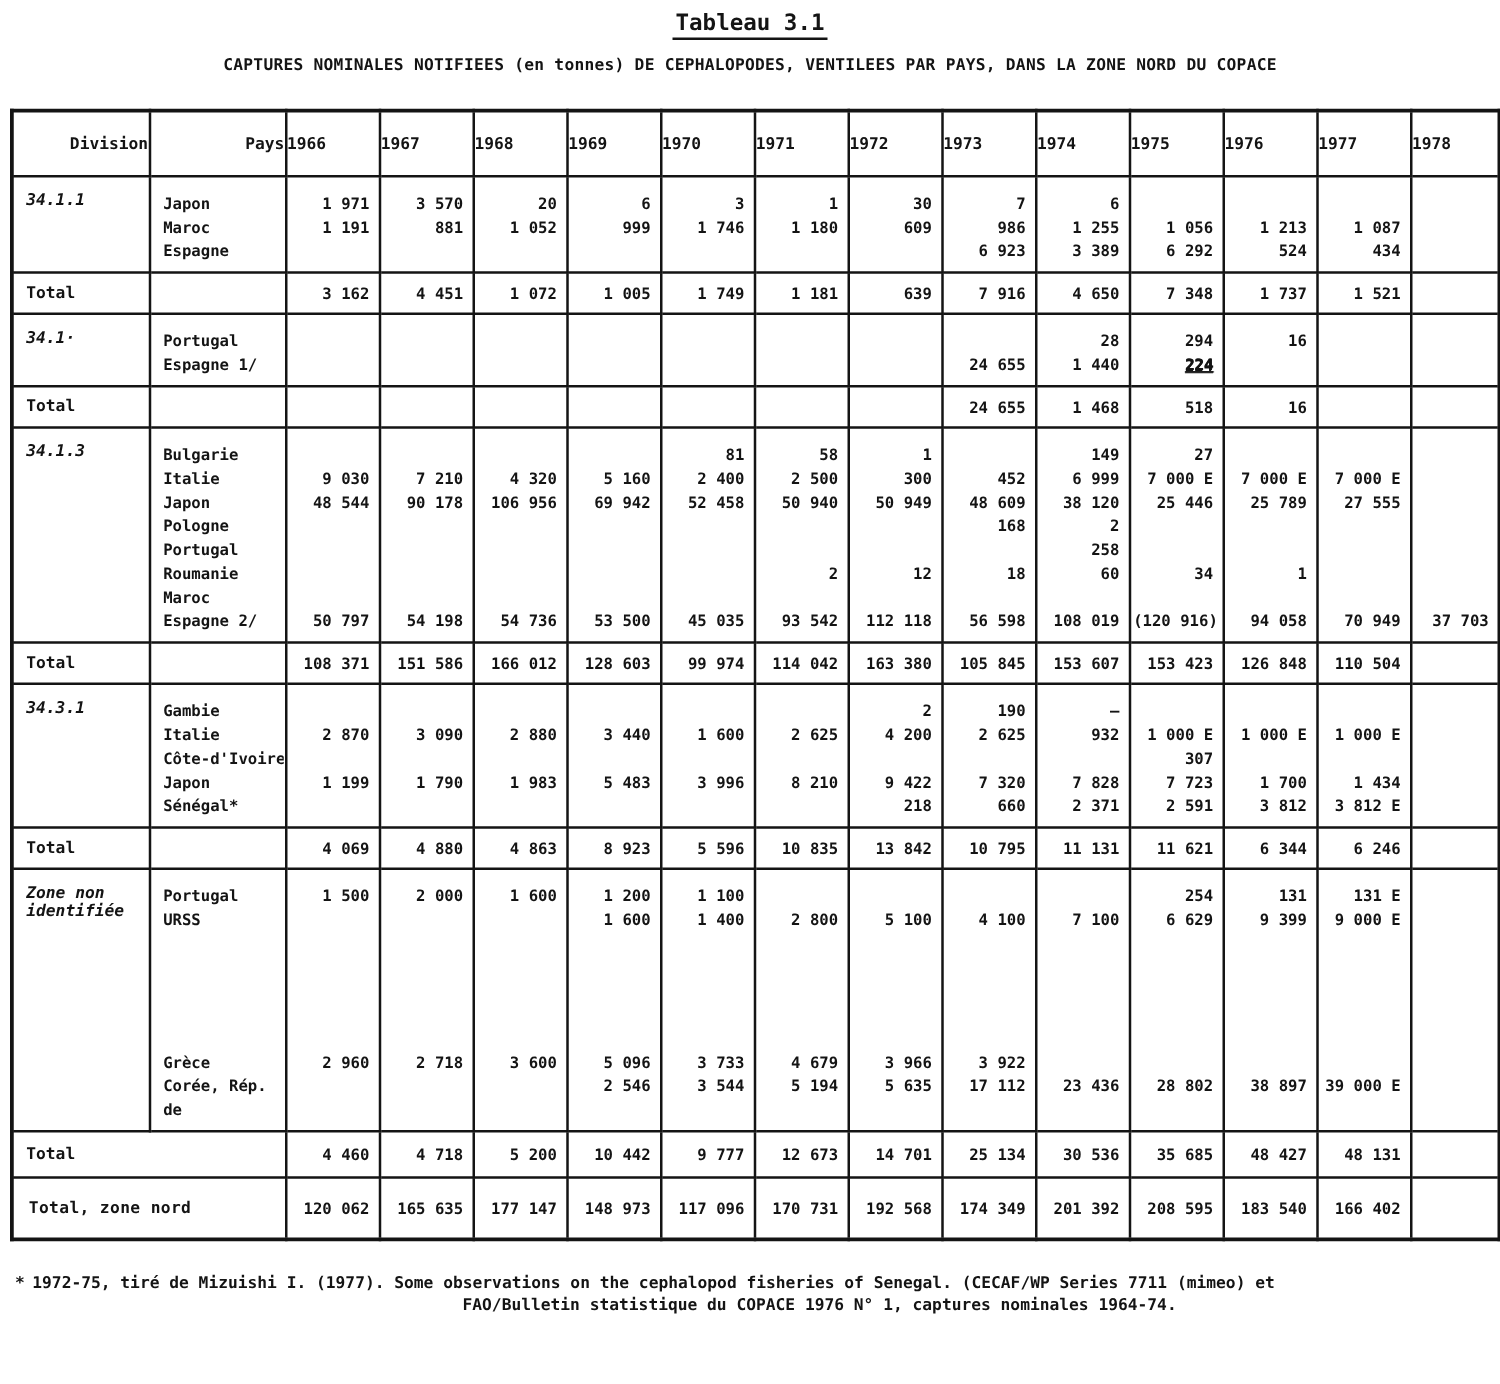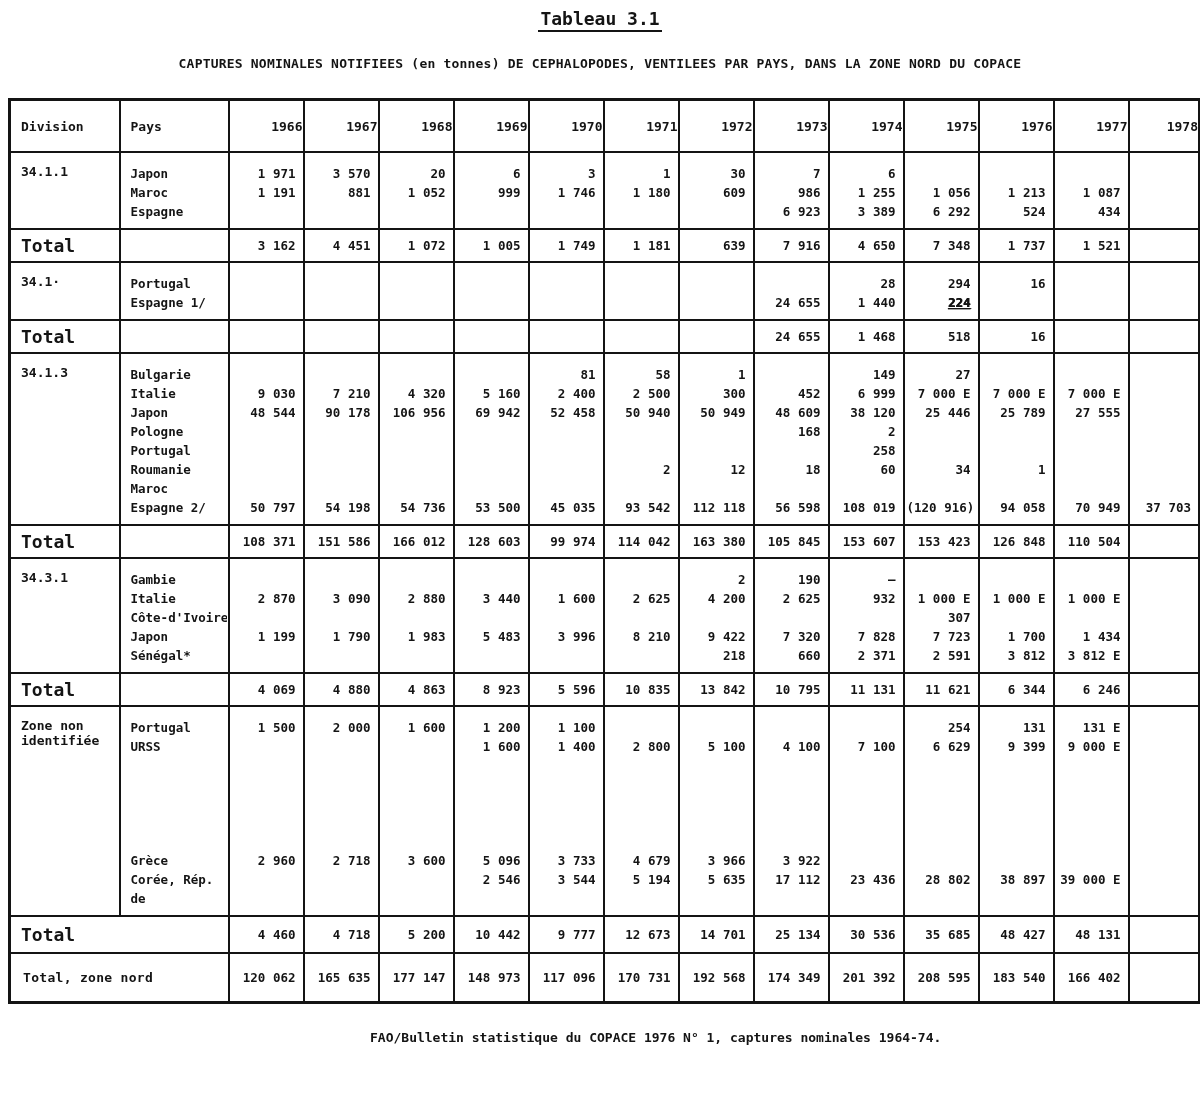--- a/index.html
+++ b/index.html
@@ -3,32 +3,32 @@
 <meta charset="utf-8">
 <style>
   html,body{margin:0;padding:0;}
   body{
     width:1200px;height:1107px;background:#ffffff;color:#141414;
     font-family:"DejaVu Sans Mono","Liberation Mono",monospace;
     -webkit-font-smoothing:antialiased;
   }
   .titleWrap{text-align:center;padding-top:8px;}
   .title{display:inline-block;font-weight:bold;font-size:18px;border-bottom:2px solid #141414;padding:0 2px 1px 2px;}
-  .subtitle{text-align:center;font-weight:bold;font-size:13px;margin-top:24px;letter-spacing:.2px;}
+  .subtitle{text-align:center;font-weight:bold;font-size:13px;margin-top:13px;letter-spacing:.2px;}
   table{border-collapse:collapse;table-layout:fixed;margin:27px 0 0 8px;width:1190px;border:3px solid #141414;}
   th,td{border:2px solid #141414;font-size:12.5px;font-weight:bold;padding:0;vertical-align:top;overflow:hidden;}
-  thead th{height:50px;vertical-align:middle;text-align:right;font-size:13px;}
-  th.hLeft{text-align:left;padding-left:10px;}
-  td.divCell{padding:11px 14px 0 10px;font-size:13px;}
+  thead th{height:50px;vertical-align:middle;text-align:left;font-size:13px;}
+  th.hLeft{text-align:right;padding-left:10px;}
+  td.divCell{padding:11px 14px 0 10px;font-size:13px;font-style:italic;}
   td.paysCell{padding:11px 2px 7px 10px;border-radius:26px;}
   td.numCell{text-align:right;padding:11px 7px 7px 2px;}
   .line{height:19px;line-height:19px;white-space:nowrap;}
   tr.totalRow td{height:31px;vertical-align:middle;}
   tr.tallTotal td{height:35px;}
-  td.totLabel{padding-left:10px;font-size:18px;margin-top:16px;}
+  td.totLabel{padding-left:10px;font-size:13px;margin-top:16px;}
   td.totNum{text-align:right;padding-right:7px;white-space:nowrap;}
   tr.grandRow td{height:47px;vertical-align:middle;}
   td.grandLabel{padding-left:12px;font-size:13px;letter-spacing:.3px;}
   .em{text-decoration:underline;text-shadow:.6px 0 #141414,0 .4px #141414;margin-left:16px;}
   .footnotes{margin:26px 0 0 12px;font-size:13px;font-weight:bold;}
   .fnLine{margin-bottom:17px;white-space:nowrap;}
   .fnMarker{margin-right:6px;}
   .fnMarker.u{text-decoration:underline;}
   .fnCont{padding-left:358px;margin-top:3px;white-space:nowrap;}
 </style>
@@ -722,15 +722,18 @@
         <td class="totNum">201 392</td>
         <td class="totNum">208 595</td>
         <td class="totNum">183 540</td>
         <td class="totNum">166 402</td>
         <td class="totNum">&nbsp;</td>
       </tr>
     </tbody>
 </table>
 
 <div class="footnotes">
+  <div class="fnLine" style="margin-bottom:2px;">
+    <span class="fnMarker">*</span><span>1972-75, tiré de Mizuishi I. (1977). Some observations on the cephalopod fisheries of Senegal. (CECAF/WP Series 7711 (mimeo) et</span>
+  </div>
   <div class="fnCont">FAO/Bulletin statistique du COPACE 1976 N° 1, captures nominales 1964-74.</div>
 
 </div>
 
 </body></html>

